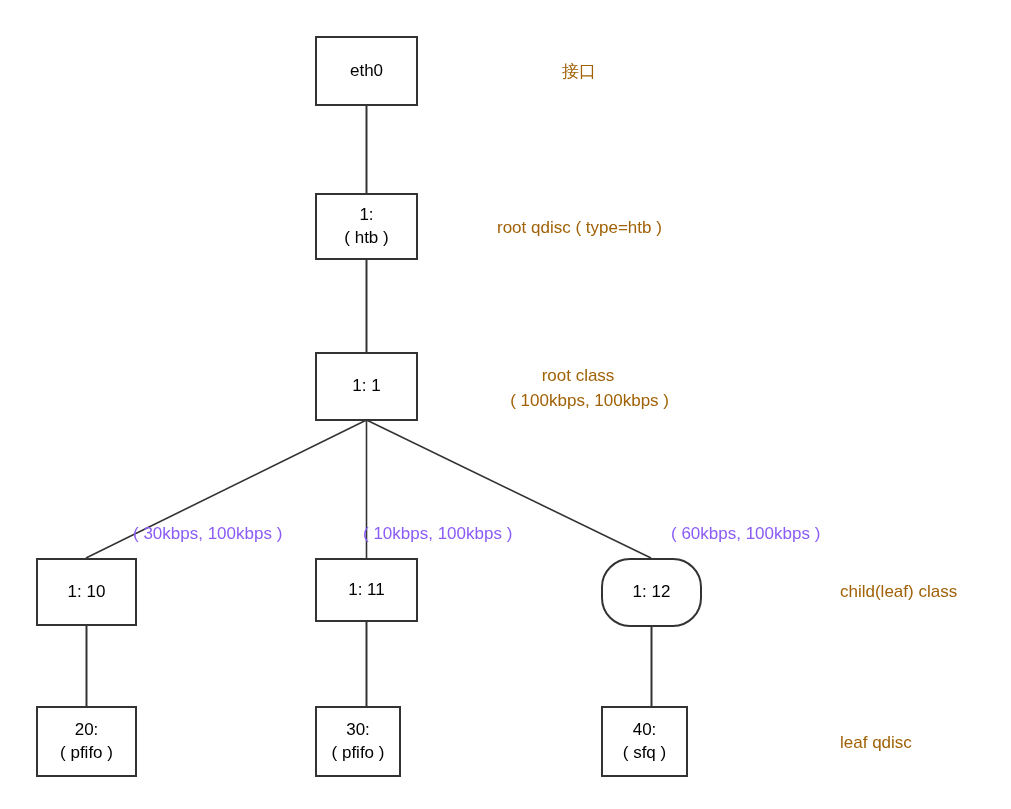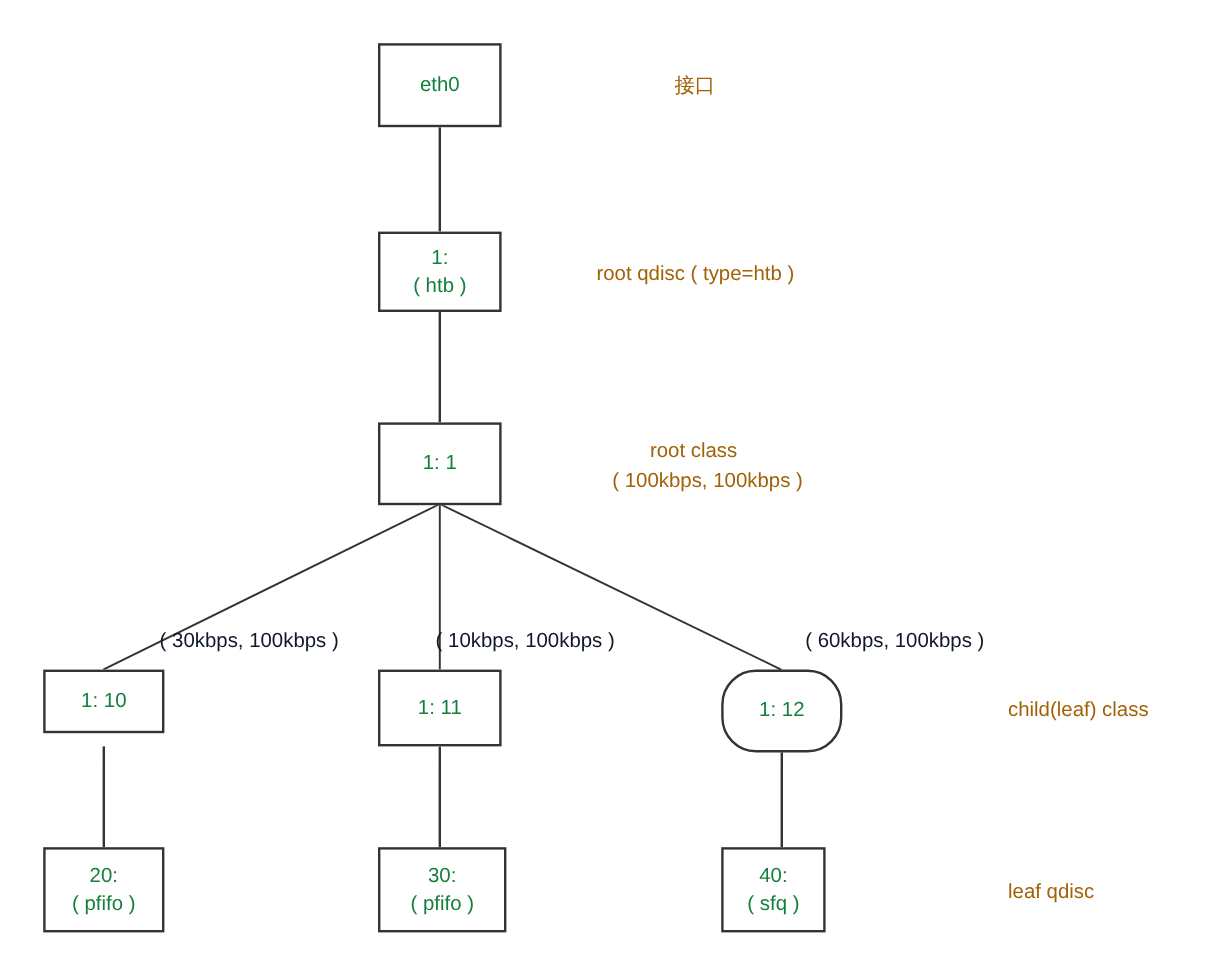--- a/index.html
+++ b/index.html
@@ -32,35 +32,35 @@
     position: absolute;
     box-sizing: border-box;
     border: 2px solid #333333;
     background: #ffffff;
     display: flex;
     flex-direction: column;
     align-items: center;
     justify-content: center;
     font-size: 17px;
     line-height: 1.35;
-    color: #15803d;
+    color: #000000;
     white-space: nowrap;
   }
   .node .line2 {
     display: block;
   }
   
   #node-eth0      { left: 315px; top: 36px;  width: 103px; height: 70px; }
   #node-root-qdisc{ left: 315px; top: 193px; width: 103px; height: 67px; }
   #node-root-class{ left: 315px; top: 352px; width: 103px; height: 69px; }
-  #node-class-10  { left: 36px;  top: 558px; width: 101px; height: 53px; }
+  #node-class-10  { left: 36px;  top: 558px; width: 101px; height: 68px; }
   #node-class-11  { left: 315px; top: 558px; width: 103px; height: 64px; }
   #node-class-12  { left: 601px; top: 558px; width: 101px; height: 69px; border-radius: 29px; }
   #node-qdisc-20  { left: 36px;  top: 706px; width: 101px; height: 71px; }
-  #node-qdisc-30  { left: 315px; top: 706px; width: 107px; height: 71px; }
+  #node-qdisc-30  { left: 315px; top: 706px; width: 86px; height: 71px; }
   #node-qdisc-40  { left: 601px; top: 706px; width: 87px; height: 71px; }
 
   .side-label {
     position: absolute;
     font-size: 17px;
     line-height: 1.45;
     color: #a16207;
     white-space: nowrap;
     text-align: center;
   }
@@ -68,21 +68,21 @@
 
   #label-interface   { left: 562px; top: 60px;  }
   #label-root-qdisc  { left: 497px; top: 216px; }
   #label-root-class  { left: 487px; top: 364px; text-align: center; width: 182px; }
   #label-child-class { left: 840px; top: 580px; }
   #label-leaf-qdisc  { left: 840px; top: 731px; }
 
   .edge-label {
     position: absolute;
     font-size: 17px;
-    color: #0f172a;
+    color: #8b5cf6;
     white-space: nowrap;
   }
   #edge-label-10 { left: 133px; top: 524px; }
   #edge-label-11 { left: 363px; top: 524px; }
   #edge-label-12 { left: 647px; top: 524px; margin-left: 24px; }
 </style>
 </head>
 <body>
 
 <div id="canvas">

